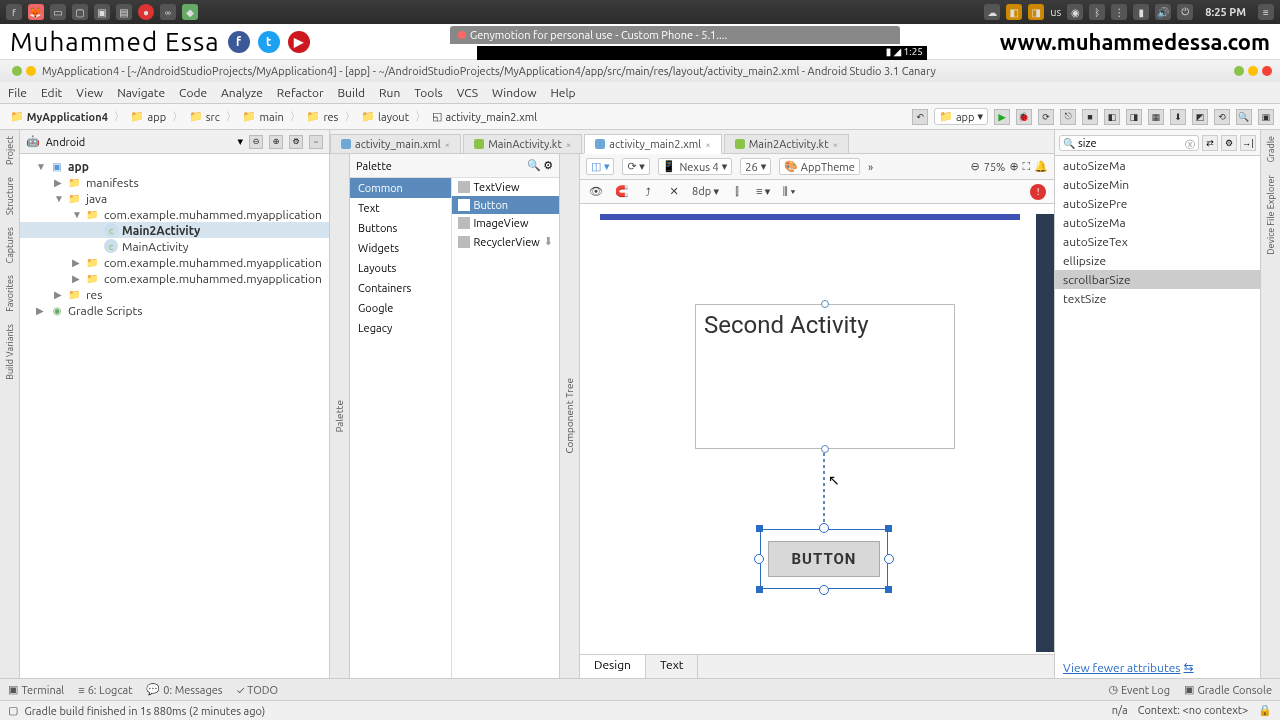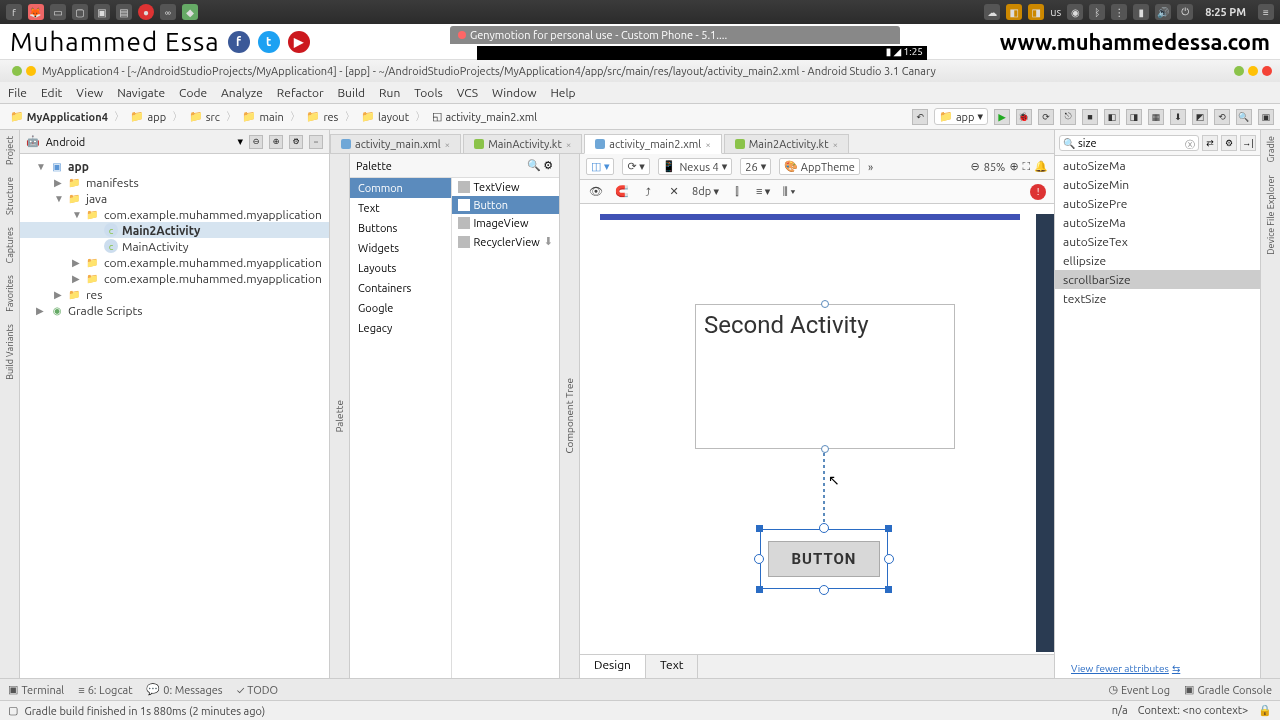--- a/index.html
+++ b/index.html
@@ -117,21 +117,21 @@
 
 .attrs{width:205px;display:flex;flex-direction:column;}
 .attrs .ahead{height:26px;border-bottom:1px solid #ccc;background:#f7f7f7;display:flex;align-items:center;padding:0 4px;gap:3px;}
 .attrs .search{flex:1;border:1px solid #ccc;border-radius:3px;padding:1px 18px 1px 18px;font-size:11px;position:relative;background:#fff;}
 .attrs .search .si{position:absolute;left:3px;top:2px;color:#888;font-size:10px;}
 .attrs .search .ci{position:absolute;right:3px;top:2px;color:#888;font-size:10px;}
 .attrs .abtn{width:16px;height:16px;border:1px solid #ccc;background:#eee;font-size:9px;display:inline-flex;align-items:center;justify-content:center;}
 .attrs .alist{flex:1;font-size:12px;color:#333;}
 .attrs .alist div{padding:3px 8px;}
 .attrs .alist .asel{background:#ccc;}
-.attrs .link{color:#2a6cc4;text-decoration:underline;padding:4px 16px;font-size:10px;display:flex;align-items:center;gap:3px;}
+.attrs .link{color:#2a6cc4;text-decoration:underline;padding:4px 8px;font-size:12px;display:flex;align-items:center;gap:3px;}
 
 
 .bottom-tools{height:22px;background:#eaeaea;border-top:1px solid #ccc;display:flex;align-items:center;padding:0 8px;gap:14px;font-size:11px;color:#555;}
 .bottom-tools .bt{display:flex;align-items:center;gap:3px;}
 .bottom-tools .right{margin-left:auto;display:flex;gap:14px;}
 
 
 .status{height:20px;background:#f0f0f0;border-top:1px solid #ccc;display:flex;align-items:center;padding:0 8px;font-size:11px;color:#444;gap:6px;}
 .status .right{margin-left:auto;display:flex;gap:10px;}
 </style>
@@ -391,21 +391,21 @@
       <div class="canvas-area">
         <div class="design-toolbar">
           <span class="dbtn" style="color:#4a90d9;">◫ ▾</span>
           <span class="dbtn">⟳ ▾</span>
           <span class="dbtn">📱 <span>Nexus 4</span> ▾</span>
           <span class="dbtn"><span>26</span> ▾</span>
           <span class="dbtn">🎨 <span>AppTheme</span></span>
           <span>»</span>
           <div class="zoom-group">
             <span>⊖</span>
-            <span>85%</span>
+            <span>75%</span>
             <span>⊕</span>
             <span>⛶</span>
             <span>🔔</span>
           </div>
         </div>
         <div class="edit-toolbar">
           <span class="eb">👁</span>
           <span class="eb">🧲</span>
           <span class="eb">⤴</span>
           <span class="eb">✕</span>

